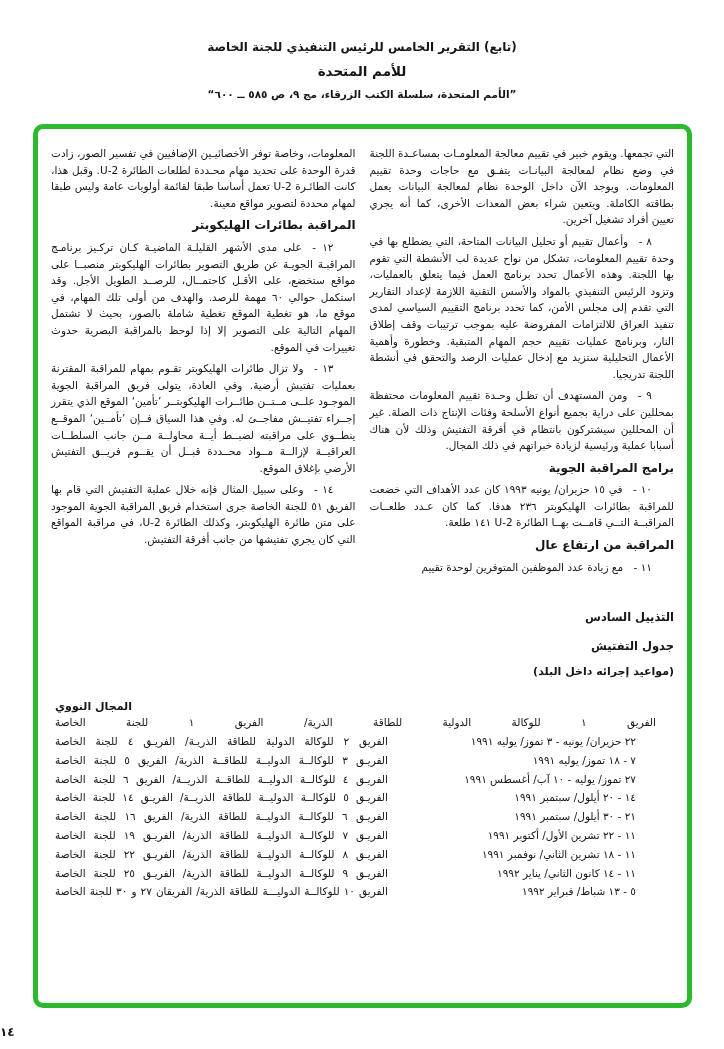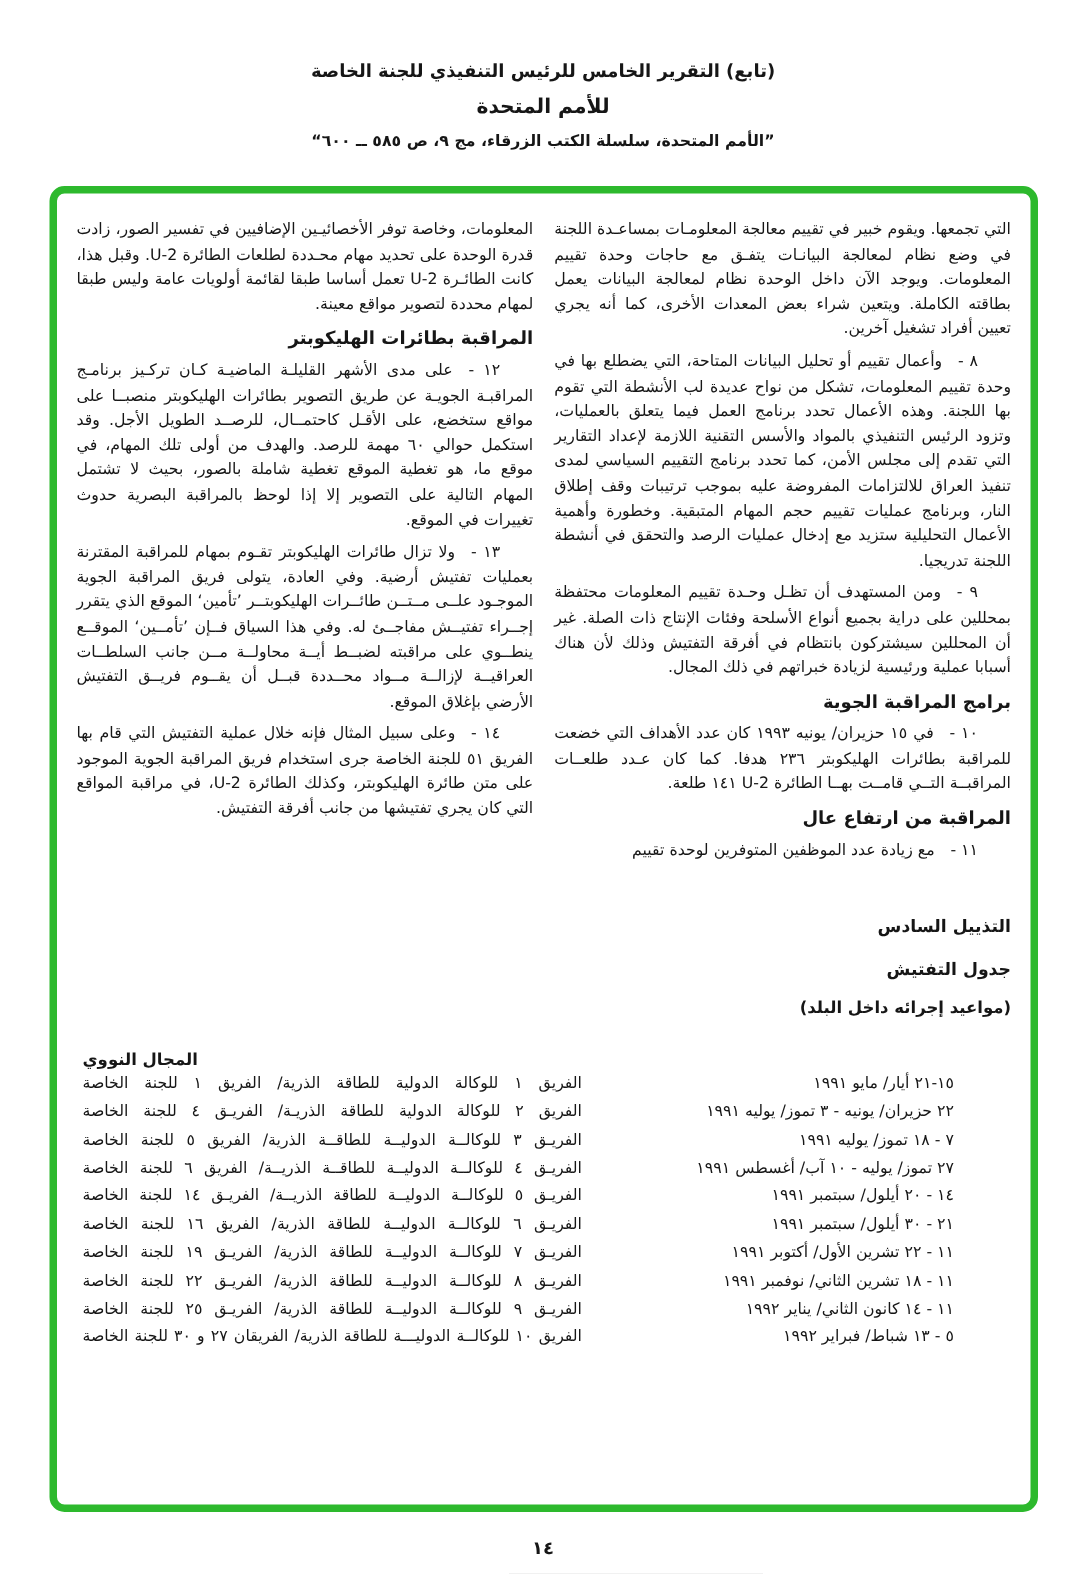--- a/index.html
+++ b/index.html
@@ -45,21 +45,21 @@
   
   .sched { margin-top: 22px; padding: 0 4px; font-size: 10.5px; }
   .sched-head-wrap { direction: rtl; text-align: left; padding-right: 0; text-decoration: underline; }
   .sched-head-inner { display: inline-block; margin-right: 300px; }
   .s-row { display: flex; direction: rtl; line-height: 18.8px; }
   .s-date { flex: none; width: 268px; text-align: right; padding-right: 34px; padding-left: 8px; white-space: nowrap; }
   .s-team { flex: 1; margin-right: 14px; text-align: justify; text-align-last: justify; }
   
   .pageno {
     position: absolute; bottom: 10px; left: 0; right: 0;
-    text-align: center; font-size: 12px; font-weight: 700;
+    text-align: left; font-size: 12px; font-weight: 700;
   }
 </style>
 </head>
 <body>
 
 <div class="page">
 
   <header class="doc-header">
     <div class="h1">(تابع) التقرير الخامس للرئيس التنفيذي للجنة الخاصة</div>
     <div class="h2">للأمم المتحدة</div>
@@ -94,21 +94,20 @@
       <div class="ap1">التذييل السادس</div>
       <div class="ap2">جدول التفتيش</div>
       <div class="ap3">(مواعيد إجرائه داخل البلد)</div>
     </div>
 
     <div class="sched">
       <div class="sched-head-wrap">
         <span class="sched-head-inner" style="font-weight:700; font-size:11px;">المجال النووي</span>
       </div>
       <div class="s-row">
-        <div class="s-date">١٥-٢١ أيار/ مايو ١٩٩١</div>
         <div class="s-team">الفريق ١ للوكالة الدولية للطاقة الذرية/ الفريق ١ للجنة الخاصة</div>
       </div>
       <div class="s-row">
         <div class="s-date">٢٢ حزيران/ يونيه - ٣ تموز/ يوليه ١٩٩١</div>
         <div class="s-team">الفريق ٢ للوكالة الدولية للطاقة الذريـة/ الفريـق ٤ للجنة الخاصة</div>
       </div>
       <div class="s-row">
         <div class="s-date">٧ - ١٨ تموز/ يوليه ١٩٩١</div>
         <div class="s-team">الفريـق ٣ للوكالــة الدوليــة للطاقــة الذرية/ الفريق ٥ للجنة الخاصة</div>
       </div>

